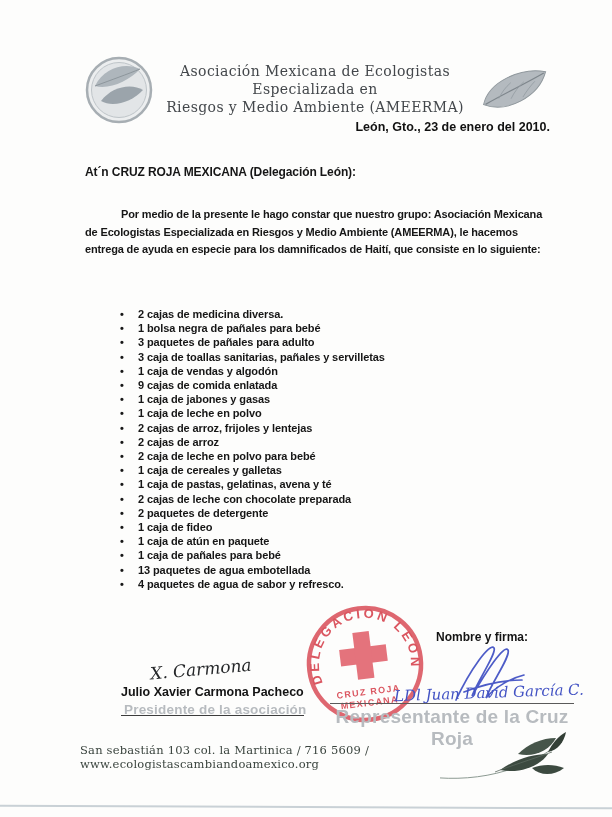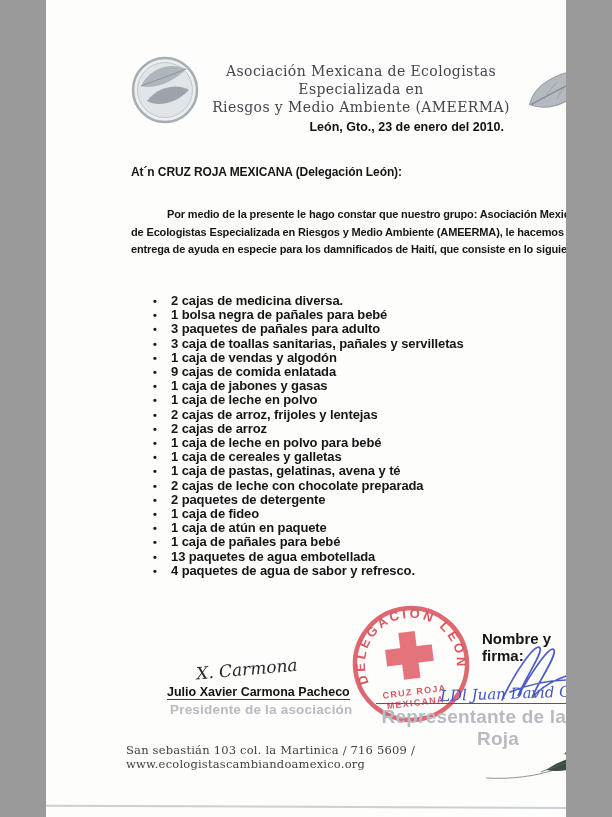--- a/index.html
+++ b/index.html
@@ -1,18 +1,18 @@
 <!DOCTYPE html>
 <html><head>
 <meta charset="utf-8">
 <style>
   html,body{margin:0;padding:0;background:#9a9a9a;}
   .page{
     position:relative;
-    width:520px;height:817px;
+    width:612px;height:817px;
     margin:0 auto;
     background:#fdfdfc;
     overflow:hidden;
     font-family:"Liberation Sans", sans-serif;
     color:#1c1c1c;
   }
   
   .logo-left{position:absolute;left:76px;top:54px;}
   .org-title{
     position:absolute;left:160px;top:62px;width:310px;
@@ -32,34 +32,34 @@
     font-size:12px;font-weight:700;color:#161616;letter-spacing:-.1px;
   }
   .body-par{
     position:absolute;left:85px;top:206px;width:462px;
     font-size:11px;font-weight:700;line-height:17.5px;
     color:#161616;letter-spacing:-.15px;
     text-indent:36px;
   }
   .donation-list{
     position:absolute;left:103px;top:290px;width:430px;
-    margin:4px;padding:0;list-style:none;
-    font-size:13px;font-weight:700;line-height:14.2px;
+    margin:17px;padding:0;list-style:none;
+    font-size:11px;font-weight:700;line-height:14.2px;
     color:#161616;letter-spacing:-.1px;
   }
   .donation-list li{position:relative;padding-left:18px;}
   .donation-list li::before{
     content:"•";position:absolute;left:0;top:0;font-size:11px;
   }
   
   .stamp{position:absolute;left:300px;top:596px;opacity:.93;}
   
   .name-firma{
     position:absolute;left:396px;top:630px;
-    font-size:15px;font-weight:700;color:#141414;padding-left:40px;
+    font-size:12px;font-weight:700;color:#141414;padding-left:40px;
   }
   .blue-flourish{position:absolute;left:438px;top:638px;}
   .blue-script{
     position:absolute;left:394px;top:684px;width:180px;
     font-family:"DejaVu Serif", serif;font-style:italic;
     font-size:15px;color:#4353c4;transform:rotate(-2deg);
     white-space:nowrap;
   }
   .sig-line-right{
     position:absolute;left:330px;top:703px;width:244px;height:1px;
@@ -72,21 +72,21 @@
   }
   .black-script{
     position:absolute;left:150px;top:659px;
     font-family:"DejaVu Serif", serif;font-style:italic;
     font-size:17px;color:#26282a;transform:rotate(-5deg);
     white-space:nowrap;
   }
   .pres-name{
     position:absolute;left:121px;top:685px;
     font-size:12.5px;font-weight:700;color:#141414;
-    border-bottom:1.5px solid #3c3c3c;padding-bottom:0;
+    border-bottom:1.5px solid #3c3c3c;padding-bottom:16px;
     white-space:nowrap;
   }
   .pres-title{
     position:absolute;left:124px;top:702px;
     font-size:13.5px;font-weight:700;color:#b7bbbf;letter-spacing:.2px;
     white-space:nowrap;
   }
   
   .footer-line{
     position:absolute;left:80px;top:743px;width:400px;
@@ -135,21 +135,21 @@
       <li>2 cajas de medicina diversa.</li>
       <li>1 bolsa negra de pañales para bebé</li>
       <li>3 paquetes de pañales para adulto</li>
       <li>3 caja de toallas sanitarias, pañales y servilletas</li>
       <li>1 caja de vendas y algodón</li>
       <li>9 cajas de comida enlatada</li>
       <li>1 caja de jabones y gasas</li>
       <li>1 caja de leche en polvo</li>
       <li>2 cajas de arroz, frijoles y lentejas</li>
       <li>2 cajas de arroz</li>
-      <li>1 caja de leche en polvo para bebé</li>
+      <li>2 caja de leche en polvo para bebé</li>
       <li>1 caja de cereales y galletas</li>
       <li>1 caja de pastas, gelatinas, avena y té</li>
       <li>2 cajas de leche con chocolate preparada</li>
       <li>2 paquetes de detergente</li>
       <li>1 caja de fideo</li>
       <li>1 caja de atún en paquete</li>
       <li>1 caja de pañales para bebé</li>
       <li>13 paquetes de agua embotellada</li>
       <li>4 paquetes de agua de sabor y refresco.</li>
     </ul>

